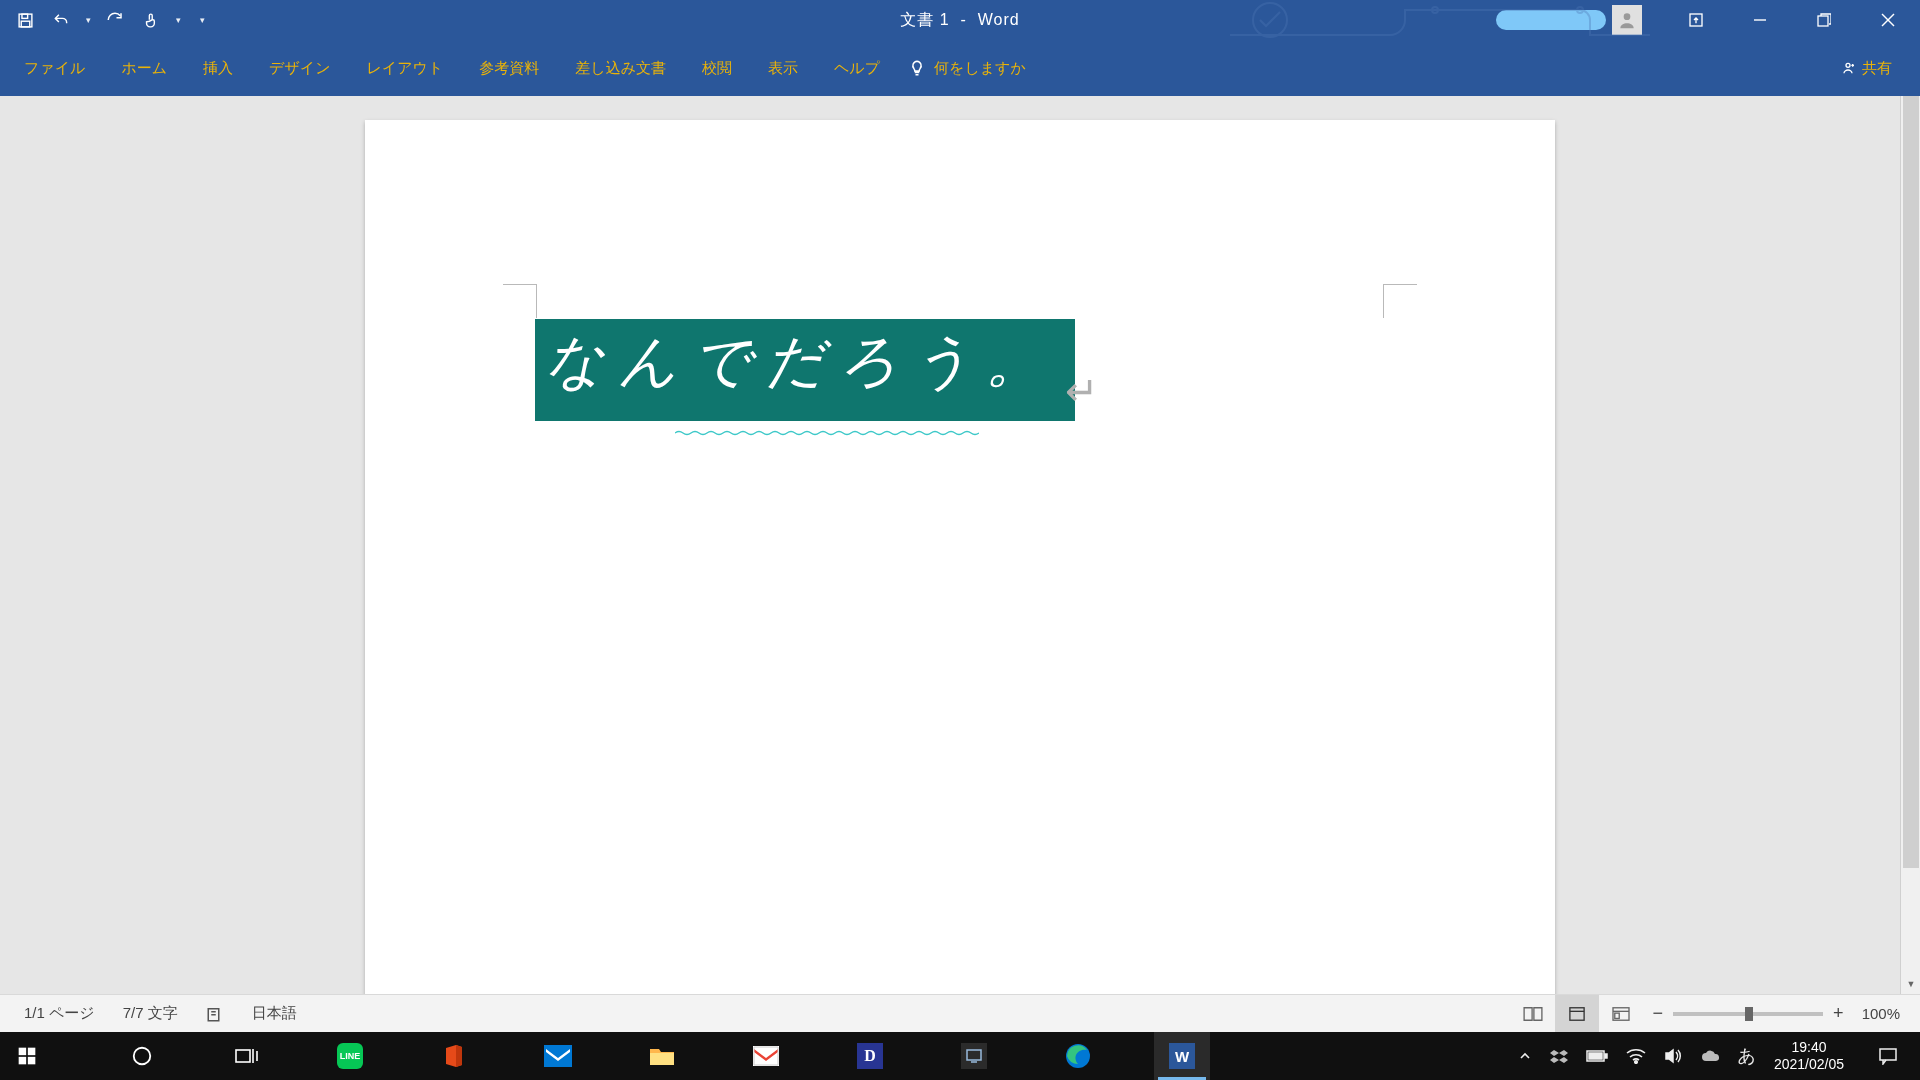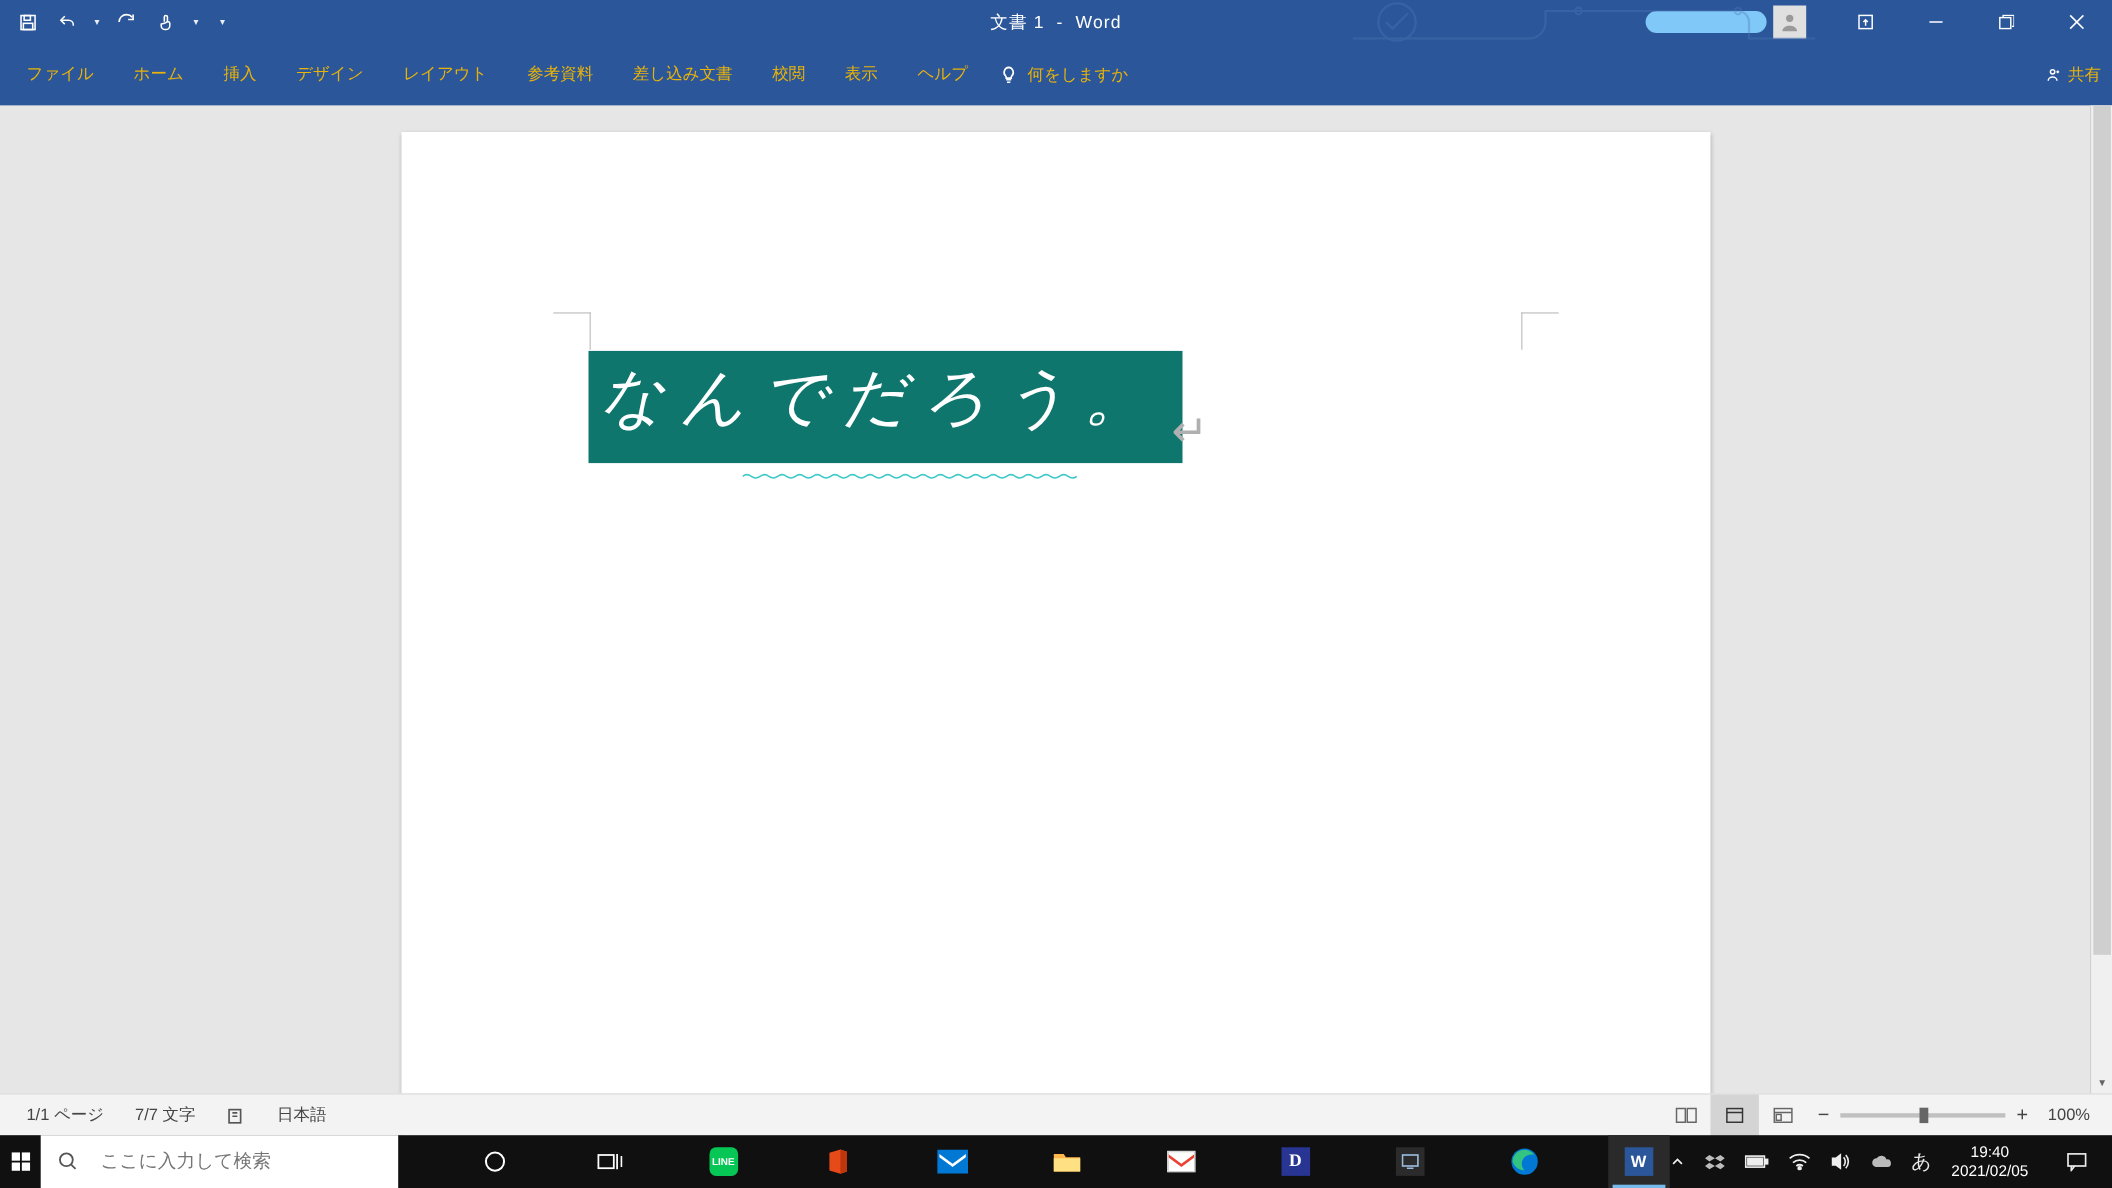--- a/index.html
+++ b/index.html
@@ -15,21 +15,21 @@
 .user-blob { width:110px; height:20px; border-radius:10px; background:#7fc8f8; margin-right:6px; }
 .avatar { width:30px; height:30px; background:#e0e0e0; display:flex; align-items:center; justify-content:center; margin-right:22px; }
 .winbtn { width:64px; height:40px; display:flex; align-items:center; justify-content:center; cursor:pointer; }
 .circuit { position:absolute; right:270px; top:0; height:40px; width:420px; pointer-events:none; opacity:.35; }
 
 
 .ribbon { background:#2b579a; height:56px; display:flex; align-items:center; font-size:15px; color:#eab308; padding-left:6px; }
 .ribbon .tab { padding:0 18px; height:56px; line-height:56px; cursor:pointer; }
 .ribbon .tab.file { padding:0 18px; }
 .ribbon .tellme { display:flex; align-items:center; gap:8px; margin-left:10px; }
-.ribbon .share { margin-left:auto; margin-right:10px; display:flex; align-items:center; gap:6px; cursor:pointer; }
+.ribbon .share { margin-left:auto; margin-right:28px; display:flex; align-items:center; gap:6px; cursor:pointer; }
 
 
 .stage-wrap { position:absolute; top:96px; left:0; right:0; bottom:86px; background:#e6e6e6; }
 .vscroll-track { position:absolute; top:0; right:0; width:20px; height:100%; background:#f0f0f0; border-left:1px solid #d0d0d0; }
 .vscroll-thumb { position:absolute; top:0; left:2px; width:16px; height:86%; background:#cfcfcf; }
 .vscroll-up,.vscroll-down { position:absolute; left:0; width:20px; height:20px; display:flex; align-items:center; justify-content:center; color:#666; font-size:9px; cursor:pointer; }
 .vscroll-up { top:0; }
 .vscroll-down { bottom:0; }
 
 .page { position:absolute; left:50%; top:24px; transform:translateX(-50%); width:1190px; height:1650px; background:#fff; box-shadow:0 2px 4px rgba(0,0,0,.25); }
@@ -241,29 +241,20 @@
 
 <div class="taskbar">
   <div class="start">
     <svg width="20" height="20" viewBox="0 0 24 24" fill="#fff">
         <rect x="2" y="2" width="9" height="9"></rect>
         <rect x="13" y="2" width="9" height="9"></rect>
         <rect x="2" y="13" width="9" height="9"></rect>
         <rect x="13" y="13" width="9" height="9"></rect>
       </svg>
   </div>
-  <div class="searchbox">
-    <span class="mag">
-      <svg width="20" height="20" viewBox="0 0 24 24" fill="none" stroke="#555" stroke-width="2">
-          <circle cx="10" cy="10" r="7"></circle>
-          <line x1="20" y1="20" x2="15" y2="15"></line>
-        </svg>
-    </span>
-    <input class="searchinput" placeholder="ここに入力して検索" style="">
-  </div>
 
   <div class="tb-icons">
     <div class="app">
         <svg width="22" height="22" viewBox="0 0 24 24" fill="none" stroke="#fff" stroke-width="2">
           <circle cx="12" cy="12" r="9"></circle>
         </svg>
       </div>
     <div class="app">
         <svg width="24" height="20" viewBox="0 0 24 20" fill="none" stroke="#fff" stroke-width="1.6">
           <rect x="2" y="4" width="14" height="12"></rect>

